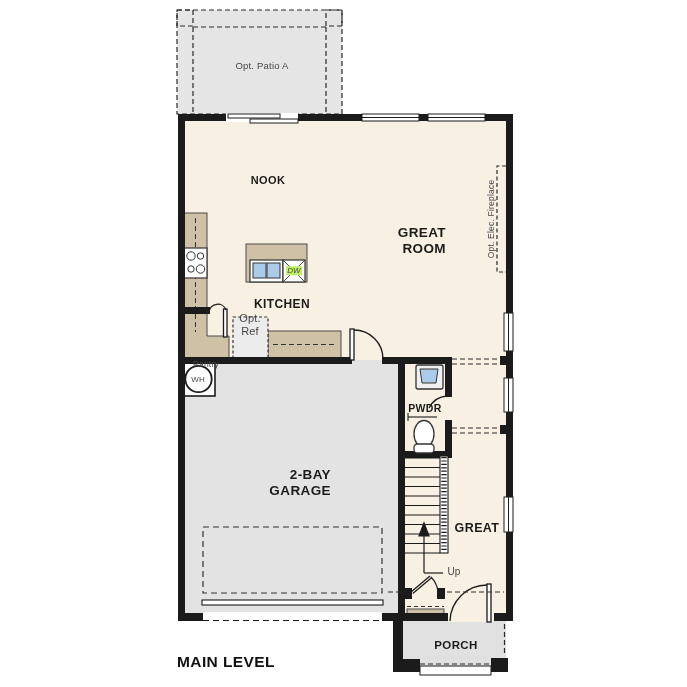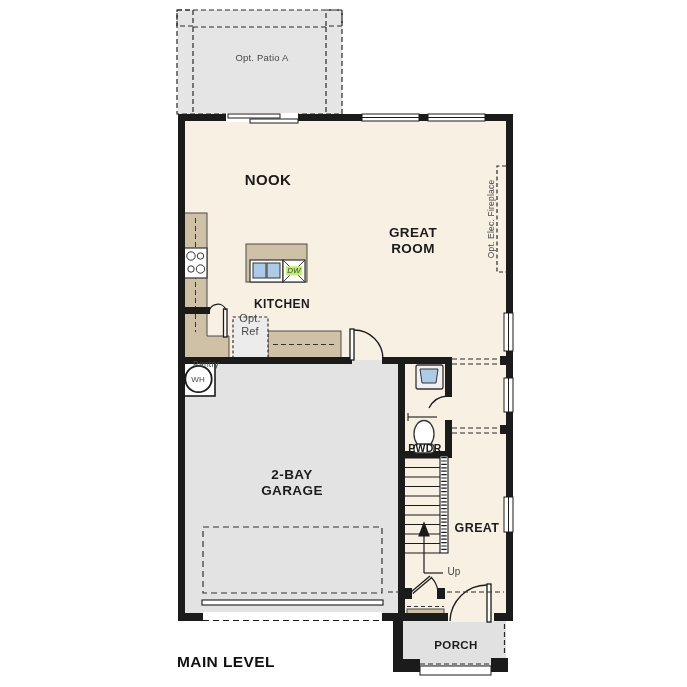--- a/index.html
+++ b/index.html
@@ -3,21 +3,21 @@
 <meta charset="utf-8">
 <style>
   html,body{margin:0;padding:0;background:#ffffff;}
   .canvas{position:relative;width:687px;height:687px;background:#ffffff;overflow:hidden;
           font-family:"Liberation Sans",sans-serif;}
   svg{position:absolute;left:0;top:0;}
   .lbl{position:absolute;transform:translate(-50%,-50%);text-align:center;
        color:#1b1b1b;white-space:pre;line-height:1.18;}
   .room{font-weight:bold;letter-spacing:.4px;}
   .small{color:#474747;letter-spacing:.2px;}
-  .wrap{white-space:normal;}
+  .wrap{white-space:normal;text-align:right;}
   .rot{transform:translate(-50%,-50%) rotate(-90deg);white-space:nowrap;}
   .title{position:absolute;font-weight:bold;color:#111;letter-spacing:.4px;}
   .dwbg{background:#bef264;padding:0 1px;font-style:italic;}
 </style>
 </head>
 <body>
 
 <div class="canvas">
 
 <svg width="687" height="687" viewBox="0 0 687 687">
@@ -211,29 +211,29 @@
 
   <g>
     <rect x="420" y="666" width="71" height="9" fill="#fff" stroke="#1b1b1b" stroke-width="1"></rect>
     <g fill="none" stroke="#2a2a2a" stroke-width="1.2" stroke-dasharray="5 3">
       <line x1="420" y1="664" x2="491" y2="664"></line>
       <line x1="504.5" y1="624" x2="504.5" y2="656"></line>
     </g>
   </g>
 </svg>
 
-<div class="lbl room" style="left:268px;top:180px;font-size:15px;">NOOK</div>
+<div class="lbl room" style="left:268px;top:180px;font-size:11px;">NOOK</div>
 <div class="lbl room wrap" style="left:413px;top:241px;font-size:13.5px;width:66px;">GREAT ROOM</div>
 <div class="lbl room" style="left:276px;top:304px;font-size:12px;margin-left:6px;">KITCHEN</div>
 <div class="lbl room wrap" style="left:292px;top:483px;font-size:13.5px;width:78px;">2-BAY GARAGE</div>
-<div class="lbl room" style="left:425px;top:408px;font-size:10.5px;margin-top:40px;">PWDR</div>
+<div class="lbl room" style="left:425px;top:408px;font-size:10.5px;">PWDR</div>
 <div class="lbl room" style="left:477px;top:528px;font-size:12.5px;">GREAT</div>
 <div class="lbl room" style="left:456px;top:646px;font-size:11.5px;">PORCH</div>
 
-<div class="lbl small" style="left:262px;top:58px;font-size:9.5px;">Opt. Patio A</div>
+<div class="lbl small" style="left:262px;top:66px;font-size:9.5px;">Opt. Patio A</div>
 <div class="lbl small rot" style="left:491px;top:219px;font-size:8.5px;">Opt. Elec. Fireplace</div>
 <div class="lbl small" style="left:206px;top:348px;font-size:8.5px;margin-top:16px;">Pantry</div>
 <div class="lbl small" style="left:250px;top:325px;font-size:11px;">Opt.
 Ref</div>
 <div class="lbl small dwbg" style="left:294px;top:271px;font-size:8px;">DW</div>
 <div class="lbl small" style="left:198px;top:380px;font-size:8px;">WH</div>
 <div class="lbl small" style="left:454px;top:572px;font-size:10px;">Up</div>
 
 <div class="title" style="left:177px;top:653px;font-size:15.5px;">MAIN LEVEL</div>
 

